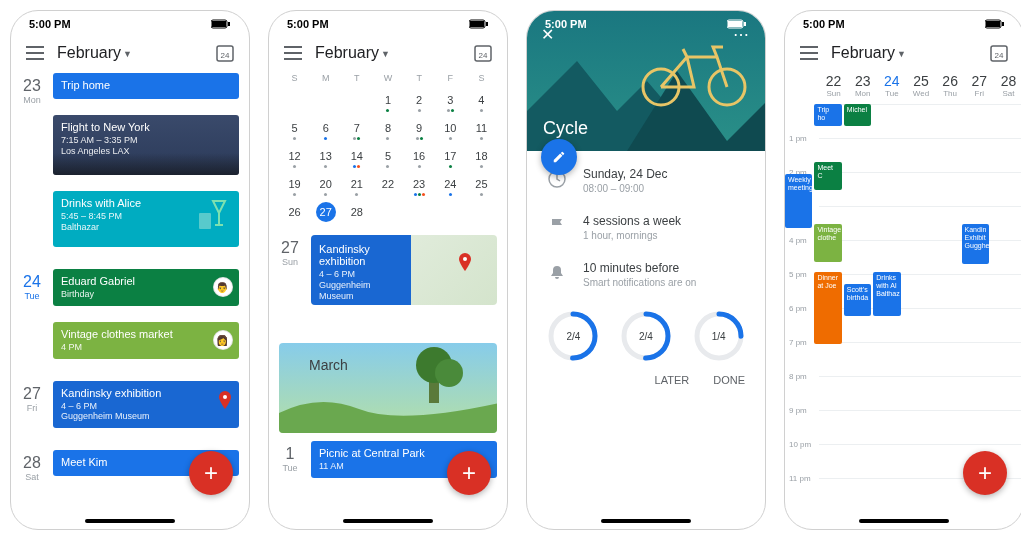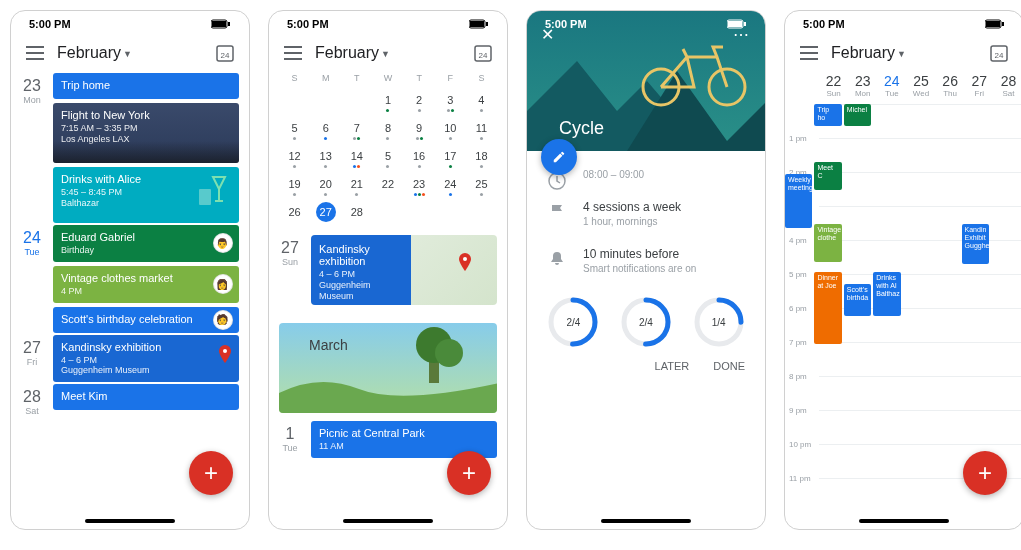--- a/index.html
+++ b/index.html
@@ -1,35 +1,35 @@
 <!DOCTYPE html>
 <html><head>
 <meta charset="utf-8">
 <style>
   * { box-sizing: border-box; margin: 0; padding: 0; }
   body { background: #fff; font-family: -apple-system, "Helvetica Neue", Arial, sans-serif; display: flex; gap: 18px; padding: 10px; }
-  .phone { width: 240px; height: 520px; border: 1px solid #d0d0d0; border-radius: 15px; background: #fff; position: relative; overflow: hidden; flex-shrink: 0; }
+  .phone { width: 240px; height: 520px; border: 1px solid #d0d0d0; border-radius: 28px; background: #fff; position: relative; overflow: hidden; flex-shrink: 0; }
   .status-bar { height: 26px; display: flex; justify-content: space-between; align-items: center; padding: 0 18px; font-size: 11px; font-weight: 600; }
   .battery, .signal { display:inline-flex; align-items:center; gap:2px;}
   .signal svg, .battery svg { display:block; }
   .header { display: flex; align-items: center; padding: 6px 14px 10px; gap: 12px; }
   .menu-icon, .cal-icon { width: 20px; height: 20px; display:flex; align-items:center; justify-content:center; color:#5f6368;}
   .month-title { flex:1; font-size: 16px; font-weight: 400; color:#202124;}
   .month-title .chev { font-size: 9px; color:#5f6368; vertical-align: middle; margin-left:2px;}
   .body { position: relative; height: calc(100% - 60px); overflow:hidden;}
   .fab { position:absolute; bottom:36px; right:16px; width:44px; height:44px; border-radius:50%; background:#d93025; color:#fff; display:flex; align-items:center; justify-content:center; font-size:24px; box-shadow:0 2px 6px rgba(0,0,0,.3);}
   .home-ind { position:absolute; bottom:6px; left:50%; transform:translateX(-50%); width:90px; height:4px; border-radius:2px; background:#000;}
   
   .agenda { padding: 0 10px 0 0; }
   .row { display:flex; }
   .day-col { width:42px; text-align:center; padding-top:4px; }
   .day-num { font-size:16px; color:#5f6368; font-weight:400;}
   .day-name { font-size:9px; color:#9aa0a6;}
   .day-col.sel .day-num, .day-col.sel .day-name { color:#1a73e8; }
-  .ev-col { flex:1; display:flex; flex-direction:column; gap:4px; padding-bottom:2px;}
+  .ev-col { flex:1; display:flex; flex-direction:column; gap:16px; padding-bottom:22px;}
   .ev { border-radius:3px; color:#fff; padding:6px 8px; position:relative; overflow:hidden; }
   .ev-title { font-size:11px; font-weight:500; margin-bottom:2px;}
   .ev-sub { font-size:9px; opacity:.9; line-height:1.2;}
   .avatar { position:absolute; right:6px; top:50%; transform:translateY(-50%); width:20px; height:20px; border-radius:50%; background:#fff; border:1px solid rgba(0,0,0,.1); display:flex;align-items:center;justify-content:center;font-size:10px;}
   .pin { position:absolute; right:8px; top:10px; width:12px; height:18px;}
   .bg-blue{background:#1a73e8;} .bg-darkblue{background:#1967d2;} .bg-teal{background:#00acc1;} .bg-green{background:#0b8043;} .bg-lightgreen{background:#7cb342;} .bg-orange{background:#ef6c00;}
   .skyline { background: linear-gradient(#3a4a6b,#2b3a59); }
   .skyline::after{content:"";position:absolute;bottom:0;left:0;right:0;height:22px;background:linear-gradient(0deg,#111 0%,transparent 100%);opacity:.6;}
   .cocktail{position:absolute;right:8px;top:8px;}
   
@@ -43,21 +43,21 @@
   .dots{display:flex;justify-content:center;gap:1px;margin-top:1px;}
   .dot{width:3px;height:3px;border-radius:50%;}
   .map-card{margin:0 10px;border-radius:4px;overflow:hidden;height:70px;position:relative;background:linear-gradient(135deg,#e8f0e4,#d4e4cc);}
   .map-card .label{position:absolute;left:0;top:0;bottom:0;width:100px;background:#1967d2;color:#fff;padding:8px;}
   .march-header{margin:10px 10px 4px;height:90px;border-radius:4px;position:relative;overflow:hidden;background:linear-gradient(#87ccea,#b5e0a6);}
   .march-header .txt{position:absolute;left:30px;top:14px;font-size:14px;color:#3c4043;font-weight:500;}
   
   .hero{height:140px;background:linear-gradient(#1a7780,#2a9088);position:relative;}
   .hero .close{position:absolute;left:14px;top:14px;color:#fff;font-size:16px;}
   .hero .more{position:absolute;right:14px;top:14px;color:#fff;font-size:16px;letter-spacing:2px;}
-  .hero .title{position:absolute;left:32px;bottom:12px;color:#fff;font-size:18px;}
+  .hero .title{position:absolute;left:16px;bottom:12px;color:#fff;font-size:18px;}
   .hero .bike{position:absolute;right:16px;top:26px;}
   .hero .mtn{position:absolute;left:0;bottom:0;}
   .edit-fab{position:absolute;top:128px;left:14px;width:36px;height:36px;border-radius:50%;background:#1a73e8;color:#fff;display:flex;align-items:center;justify-content:center;font-size:14px;box-shadow:0 2px 6px rgba(0,0,0,.3);z-index:2;}
   .detail-list{padding:16px 16px 0 56px;}
   .drow{position:relative;margin-bottom:20px;}
   .drow .icon{position:absolute;left:-36px;top:2px;color:#9aa0a6;}
   .drow .l1{font-size:12px;color:#3c4043;}
   .drow .l2{font-size:10px;color:#9aa0a6;margin-top:2px;}
   .rings{display:flex;justify-content:space-around;padding:0 10px 6px;}
   .ring{width:56px;height:56px;position:relative;}
@@ -139,24 +139,20 @@
             <div class="ev bg-green">
               <div class="ev-title">Eduard Gabriel</div>
               <div class="ev-sub">Birthday</div>
               <span class="avatar">👨</span>
             </div>
             <div class="ev bg-lightgreen">
               <div class="ev-title">Vintage clothes market</div>
               <div class="ev-sub">4 PM</div>
               <span class="avatar">👩</span>
             </div>
-            <div class="ev bg-blue">
-              <div class="ev-title">Scott's birthday celebration</div>
-              <span class="avatar">🧑</span>
-            </div>
           </div>
         </div>
         <div class="row">
           <div class="day-col ">
             <div class="day-num">27</div>
             <div class="day-name">Fri</div>
           </div>
           <div class="ev-col">
             <div class="ev bg-darkblue">
               <div class="ev-title">Kandinsky exhibition</div>
@@ -396,20 +392,21 @@
       <svg width="14" height="14" viewBox="0 0 24 24">
         <path d="M3 17.25V21h3.75L17.81 9.94l-3.75-3.75L3 17.25zM20.71 7.04a1 1 0 0 0 0-1.41l-2.34-2.34a1 1 0 0 0-1.41 0l-1.83 1.83 3.75 3.75 1.83-1.83z" fill="#fff"></path>
       </svg>
     </div>
   <div class="detail-list" id="details3">
       <div class="drow">
         <span class="icon"><svg width="20" height="20">
             <circle cx="10" cy="10" r="8" fill="none" stroke="#9aa0a6" stroke-width="1.5"></circle>
             <path d="M10 5v5l3 2" stroke="#9aa0a6" stroke-width="1.5" fill="none"></path>
           </svg></span>
+        <div class="l1">Sunday, 24 Dec</div>
         <div class="l2">08:00 – 09:00</div>
       </div>
       <div class="drow">
         <span class="icon"><svg width="20" height="20">
             <path d="M5 3v14M5 3h10l-2 3 2 3H5" fill="#9aa0a6"></path>
           </svg></span>
         <div class="l1">4 sessions a week</div>
         <div class="l2">1 hour, mornings</div>
       </div>
       <div class="drow">

